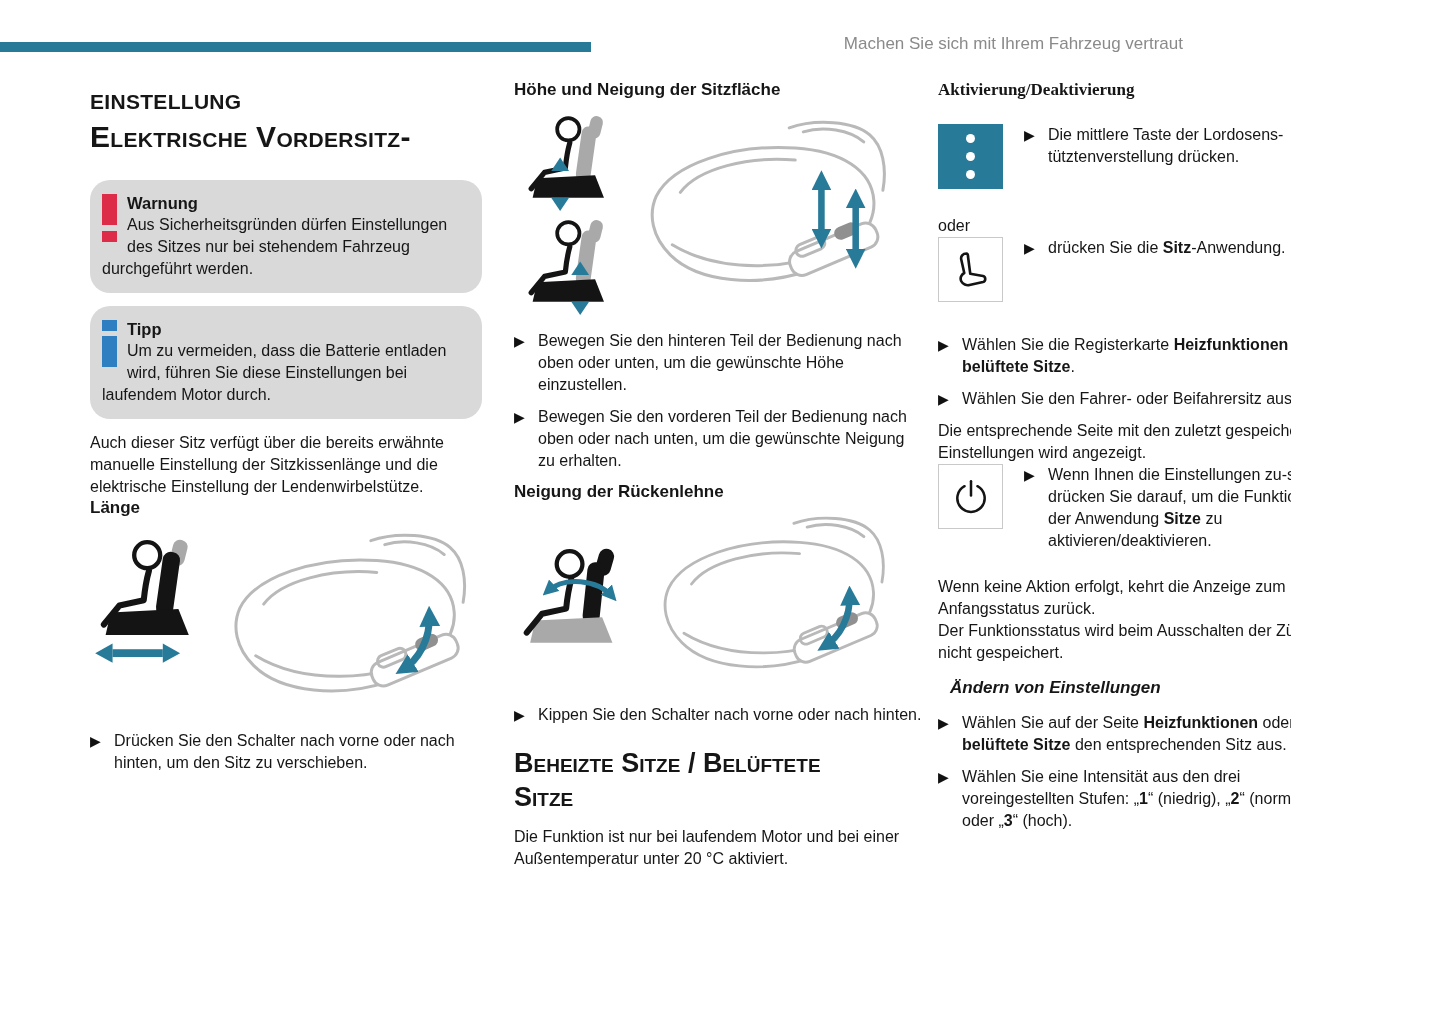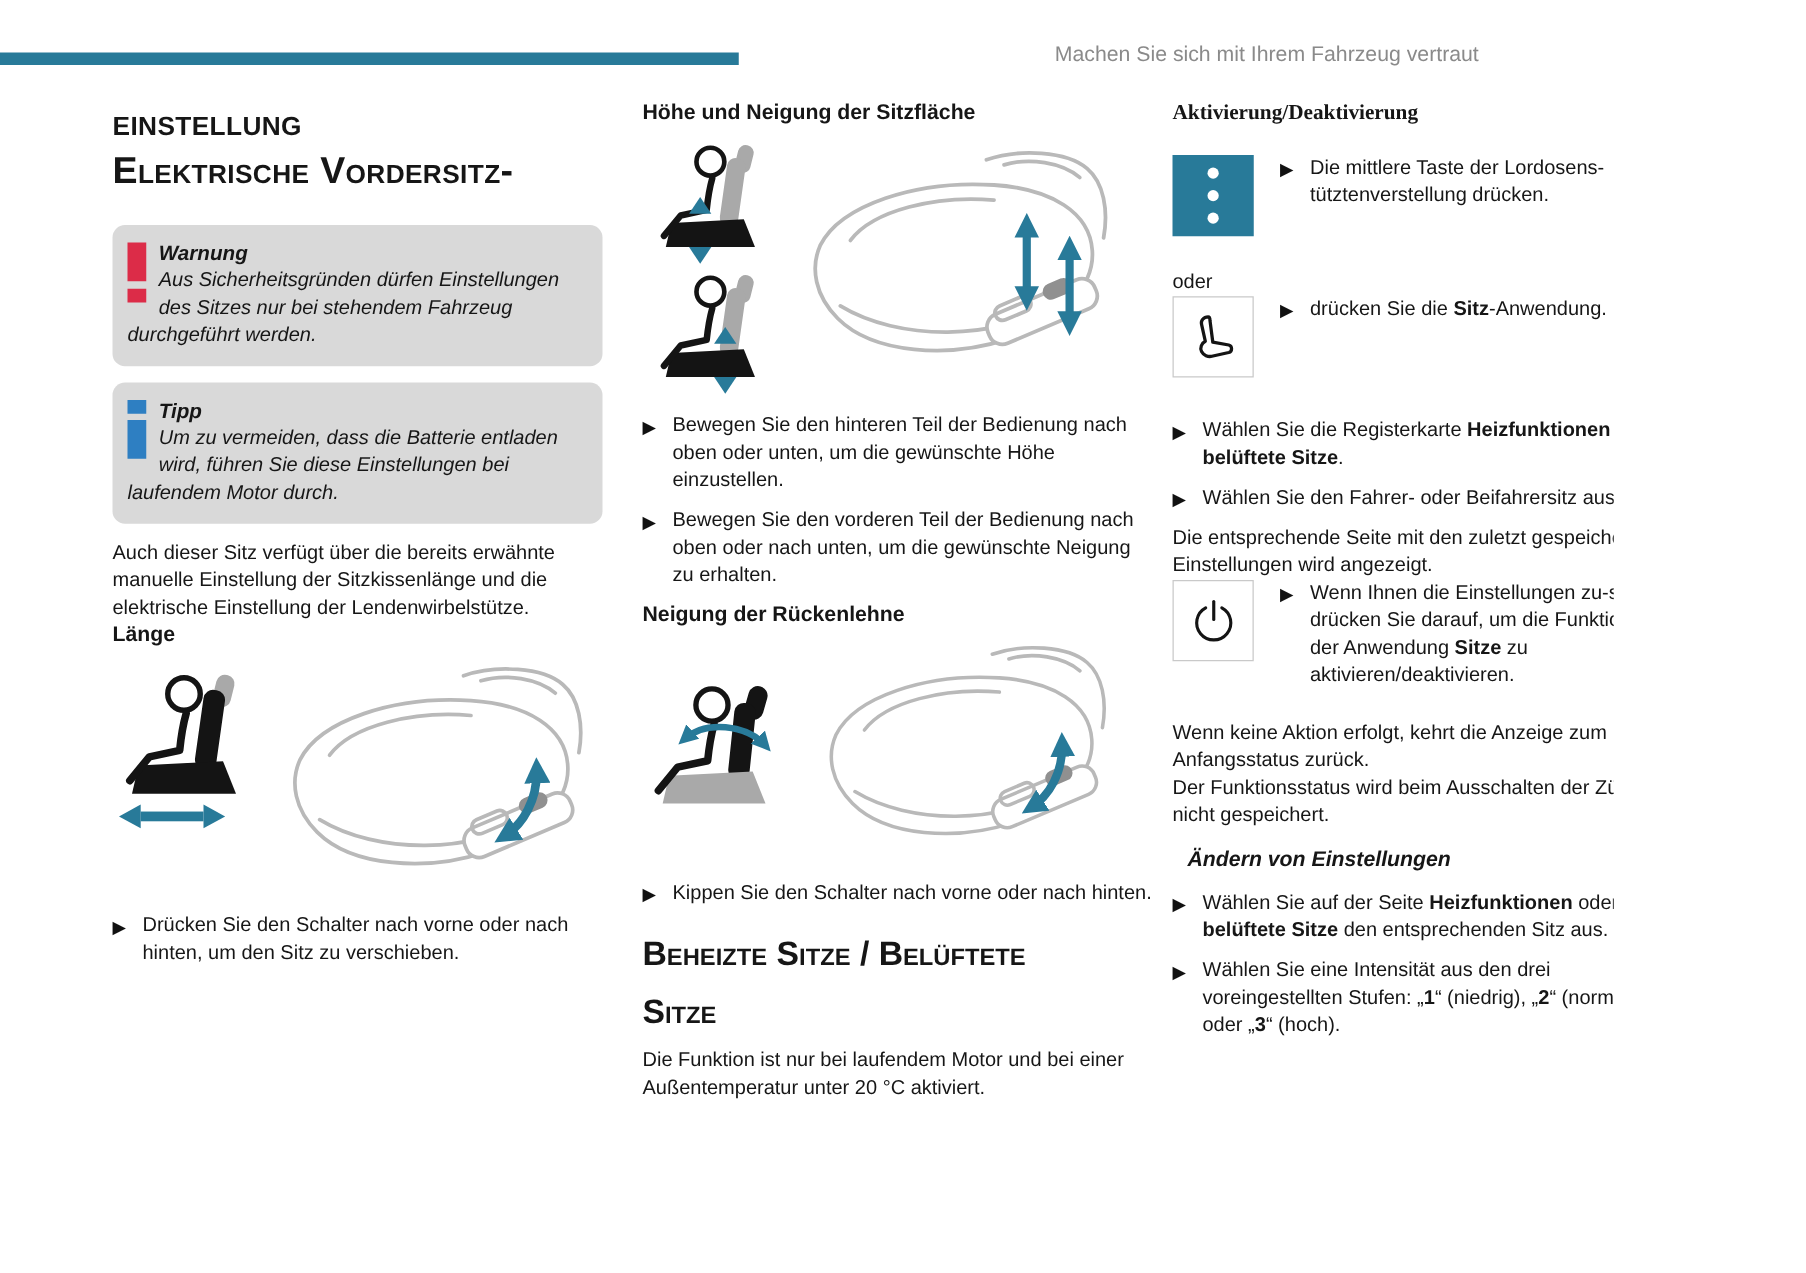--- a/index.html
+++ b/index.html
@@ -23,24 +23,24 @@
   .pagenum{position:absolute;top:964px;left:1376px;color:#6e6e6e;font-size:17px;font-weight:bold;}
 
   .col{position:absolute;top:80px;}
   .col1{left:90px;width:392px;}
   .col2{left:514px;width:408px;}
   .col3{left:938px;width:402px;}
 
   h1.title{font-variant:small-caps;font-size:30px;line-height:38px;font-weight:bold;margin:0 0 24px;letter-spacing:.3px;}
   h1.title .tline{display:block;}
   h2.section{font-variant:small-caps;font-size:27px;line-height:34px;font-weight:bold;margin:20px 0 12px;}
-  h2.section .tline{display:block;margin-top:12px;}
+  h2.section .tline{display:block;}
   h3.sub{font-size:17px;line-height:20px;font-weight:bold;margin:0 0 10px;}
 
-  .box{background:var(--boxgray);border-radius:10px;padding:12px 30px 13px 12px;margin:0 0 13px;overflow:hidden;font-style:italic;}
+  .box{background:var(--boxgray);border-radius:20px;padding:12px 30px 13px 12px;margin:0 0 13px;overflow:hidden;}
   .box-title{display:block;font-size:16.5px;}
   .bicon{float:left;width:15px;height:48px;margin:2px 10px 0 0;}
   .bicon::before,.bicon::after{content:"";display:block;width:15px;}
   .wicon::before{height:31px;background:var(--red);}
   .wicon::after{height:11px;margin-top:6px;background:var(--red);}
   .iicon::before{height:11px;background:var(--blue);}
   .iicon::after{height:31px;margin-top:5px;background:var(--blue);}
 
   p.para{margin:0;}
   .intro{margin:2px 0 18px;}

